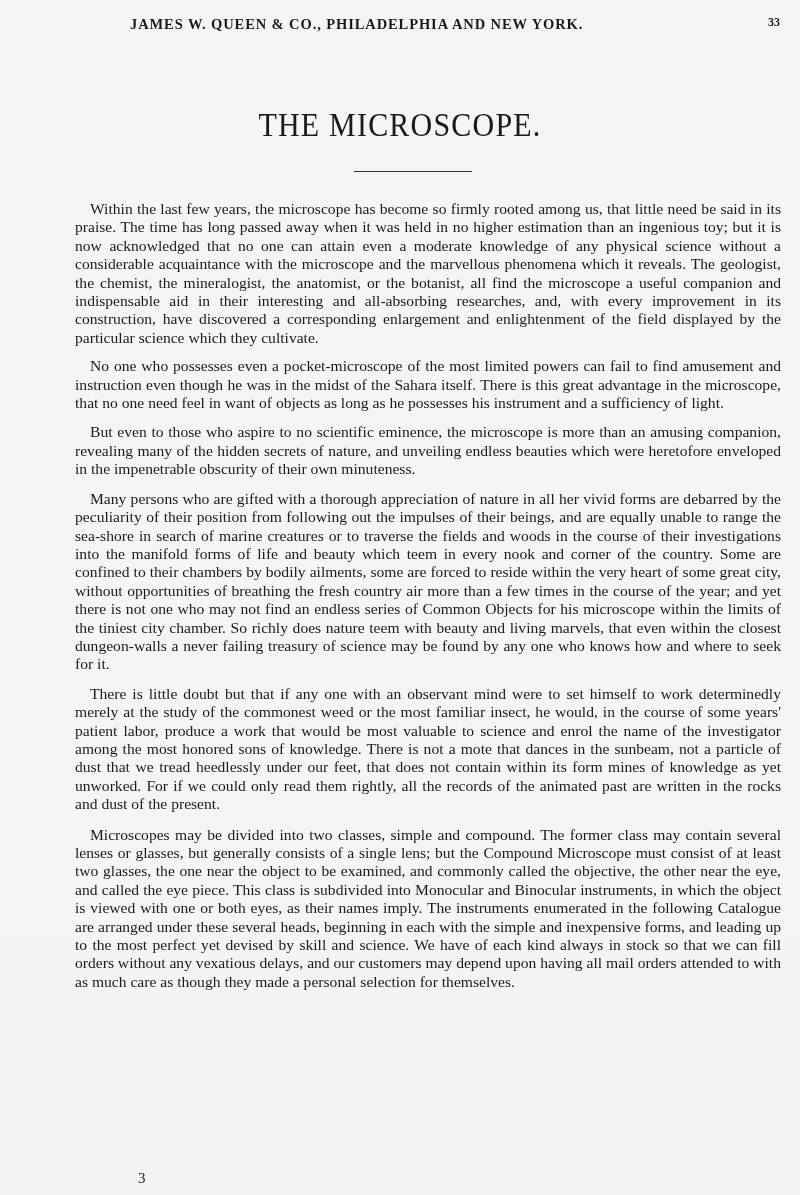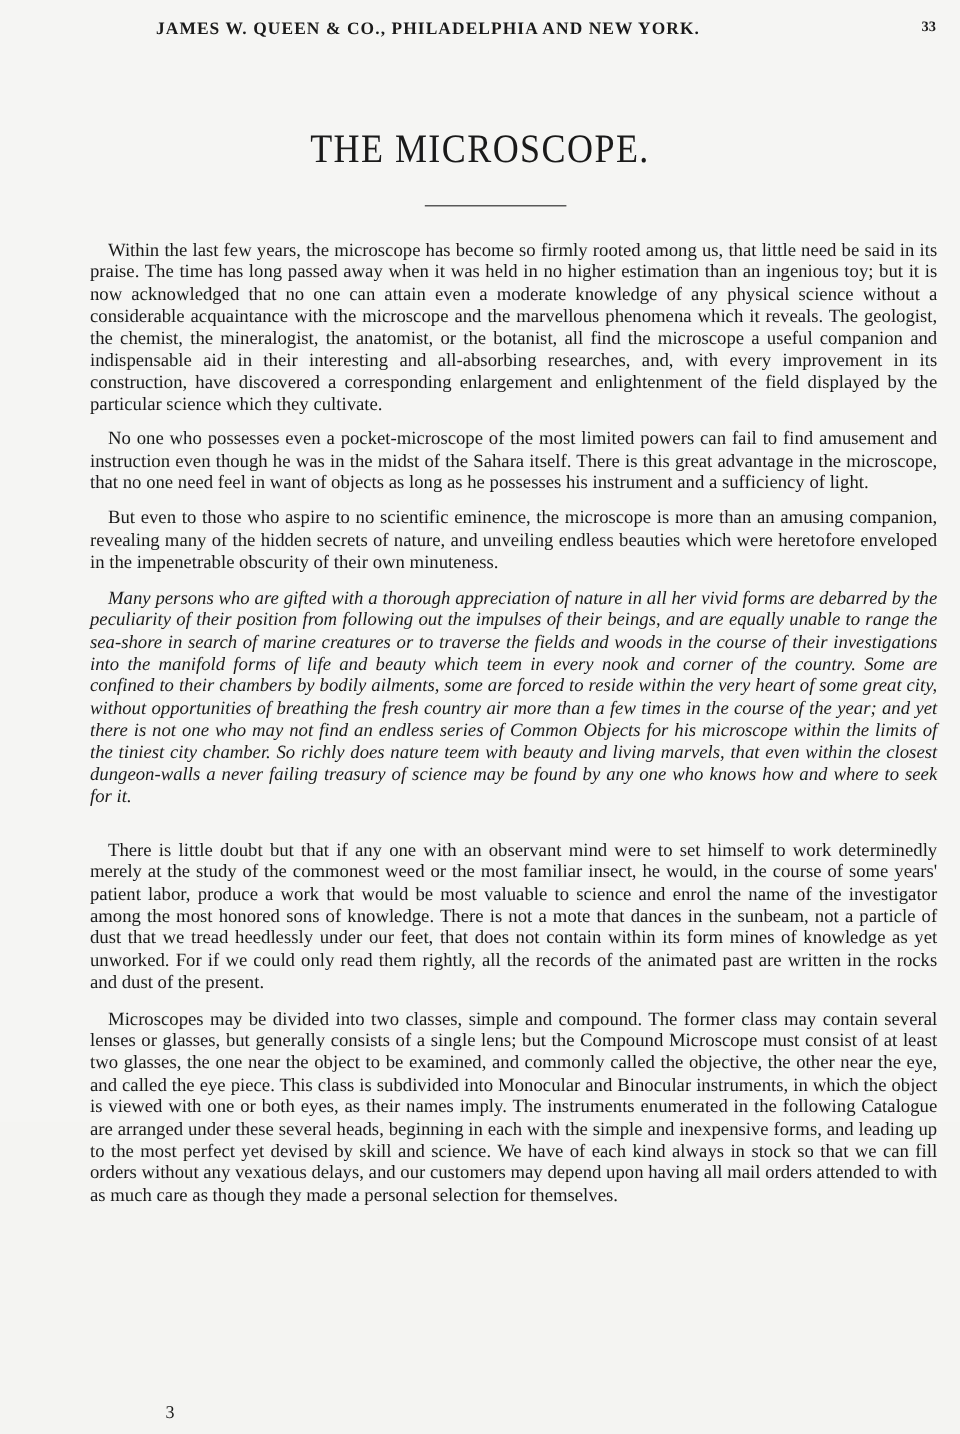--- a/index.html
+++ b/index.html
@@ -67,21 +67,21 @@
       text-align: justify;
     }
     .body-text p {
       margin: 0 0 10px 0;
       text-indent: 15px;
     }
     .body-text p.p-last { margin-bottom: 12px; font-family: Liberation Serif, serif; }
     .body-text p:nth-child(1) { }
     .body-text p:nth-child(2) { margin-bottom: 11px; }
     .body-text p:nth-child(3) { margin-bottom: 11px; }
-    .body-text p:nth-child(4) { margin-bottom: 26px; font-style: italic; }
+    .body-text p:nth-child(4) { margin-bottom: 11px; }
     .body-text p:nth-child(5) { margin-bottom: 12px; }
     .signature {
       position: absolute;
       top: 1170px;
       left: 138px;
       font-size: 15px;
     }
   </style>
 </head>
 <body>

